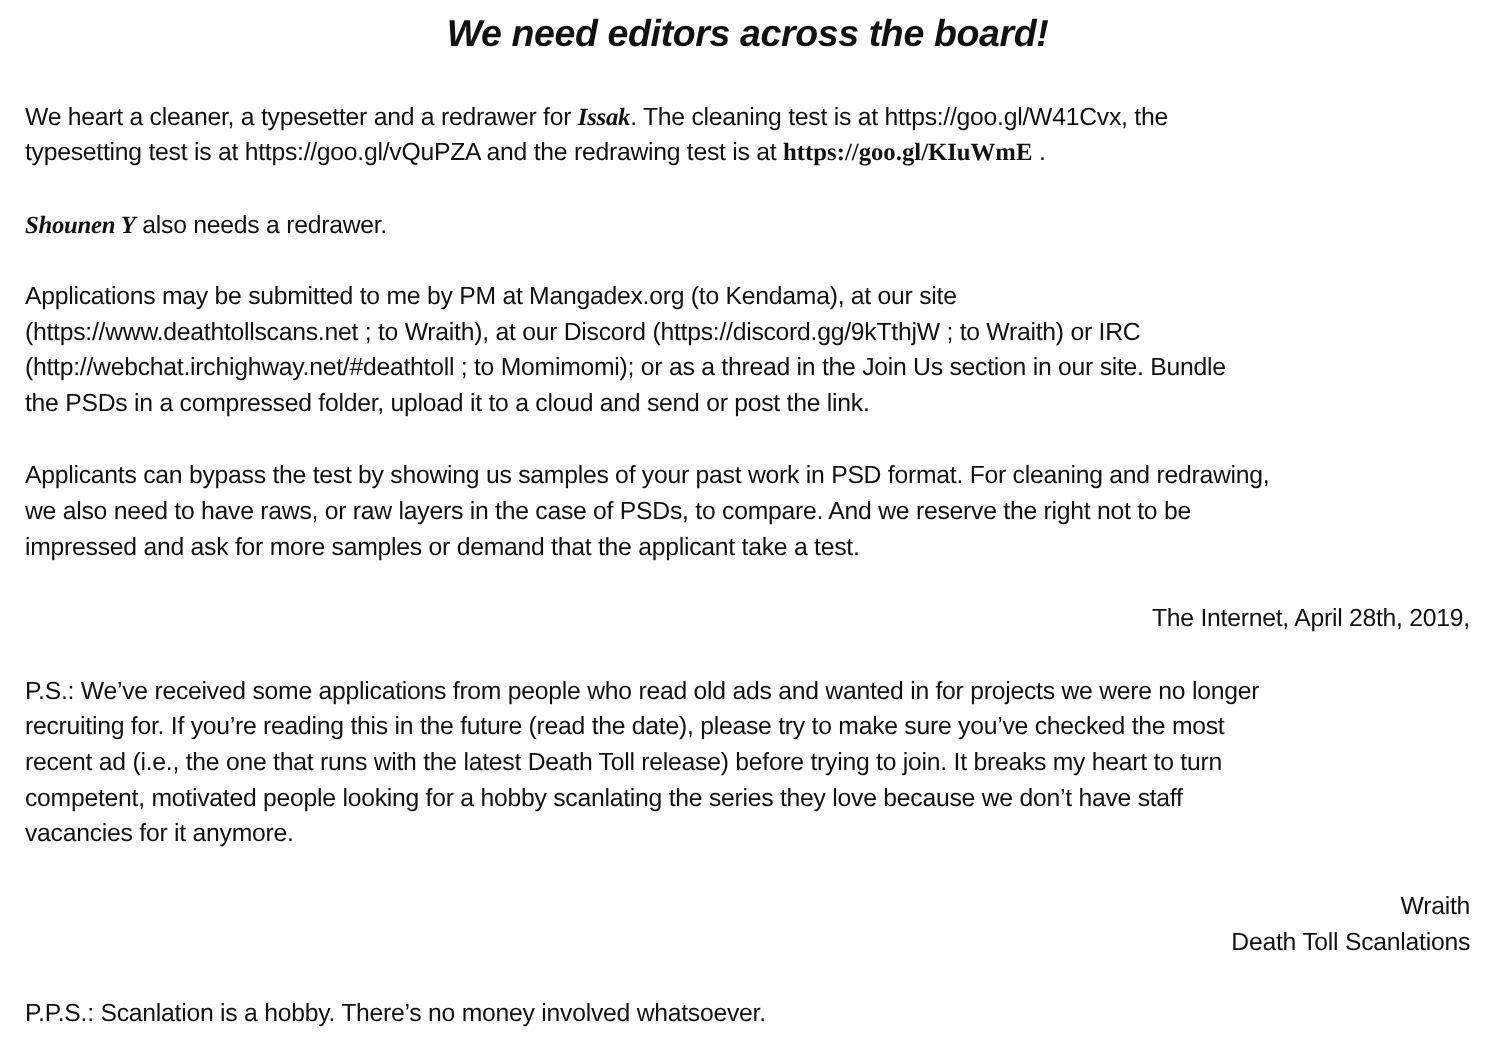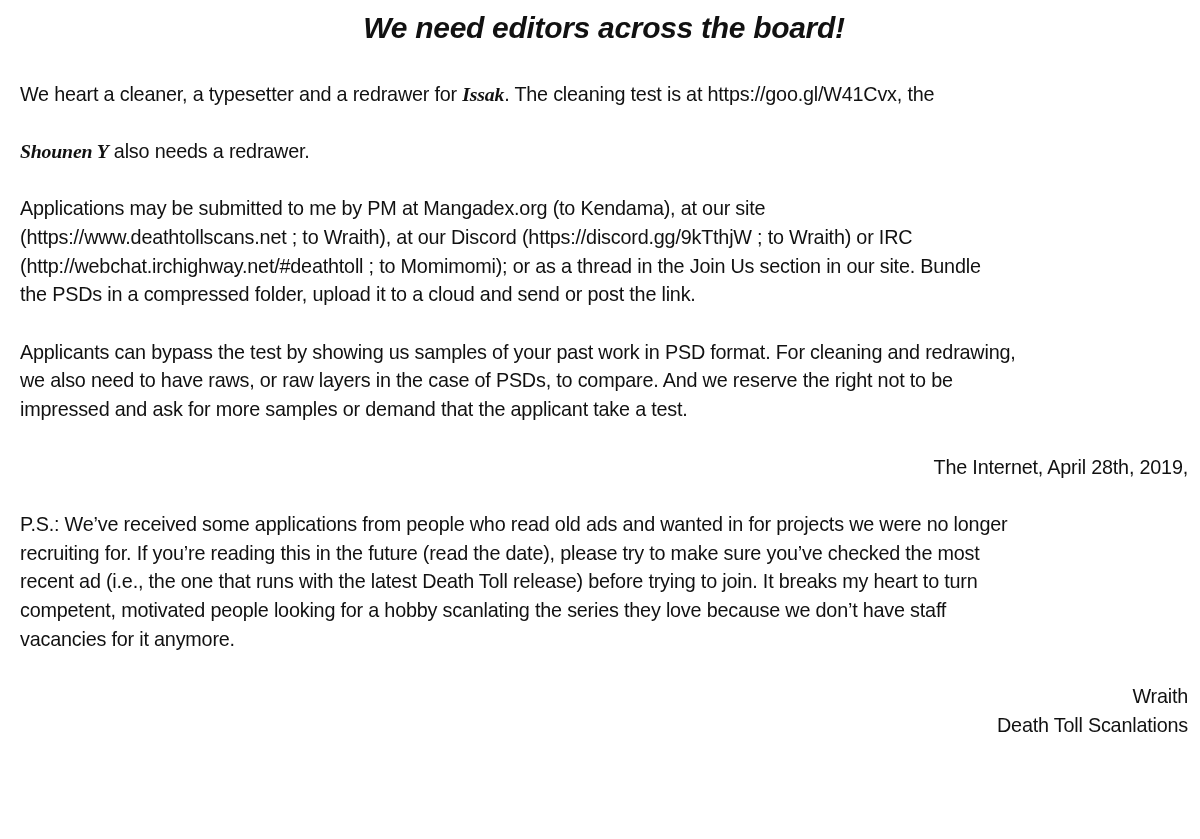--- a/index.html
+++ b/index.html
@@ -5,21 +5,21 @@
   html, body { margin: 0; padding: 0; }
   body {
     width: 1200px;
     height: 839px;
     background: #ffffff;
     color: #111111;
     font-family: "Liberation Sans", sans-serif;
     overflow: hidden;
   }
   .doc {
-    padding: 8px 12px 0 20px;
+    padding: 8px 24px 0 20px;
     font-size: 19.8px;
     letter-spacing: -0.2px;
   }
   .title {
     text-align: center;
     font-weight: bold;
     font-style: italic;
     font-size: 30px;
     line-height: 40px;
     letter-spacing: -0.3px;
@@ -41,20 +41,21 @@
 </style>
 </head>
 <body>
 
 <div class="doc">
 
   <div class="title">We need editors across the board!</div>
 
   <div class="para first">
     <span class="line"><span>We heart a cleaner, a typesetter and a redrawer for </span><span class="bi">Issak</span><span>. The cleaning test is at https://goo.gl/W41Cvx, the</span></span>
+    <span class="line"><span>typesetting test is at https://goo.gl/vQuPZA and the redrawing test is at </span><span class="serif-url">https://goo.gl/KIuWmE</span><span> .</span></span>
   </div>
 
   <div class="para">
     <span class="line"><span class="bi">Shounen Y</span><span> also needs a redrawer.</span></span>
   </div>
 
   <div class="para">
     <span class="line">Applications may be submitted to me by PM at Mangadex.org (to Kendama), at our site</span>
     <span class="line">(https://www.deathtollscans.net ; to Wraith), at our Discord (https://discord.gg/9kTthjW ; to Wraith) or IRC</span>
     <span class="line">(http://webchat.irchighway.net/#deathtoll ; to Momimomi); or as a thread in the Join Us section in our site. Bundle</span>
@@ -77,14 +78,17 @@
     <span class="line">recent ad (i.e., the one that runs with the latest Death Toll release) before trying to join. It breaks my heart to turn</span>
     <span class="line">competent, motivated people looking for a hobby scanlating the series they love because we don’t have staff</span>
     <span class="line">vacancies for it anymore.</span>
   </div>
 
   <div class="para right">
     <span class="line">Wraith</span>
     <span class="line">Death Toll Scanlations</span>
   </div>
 
+  <div class="para">
+    <span class="line">P.P.S.: Scanlation is a hobby. There’s no money involved whatsoever.</span>
+  </div>
 
 </div>
 
 </body></html>

